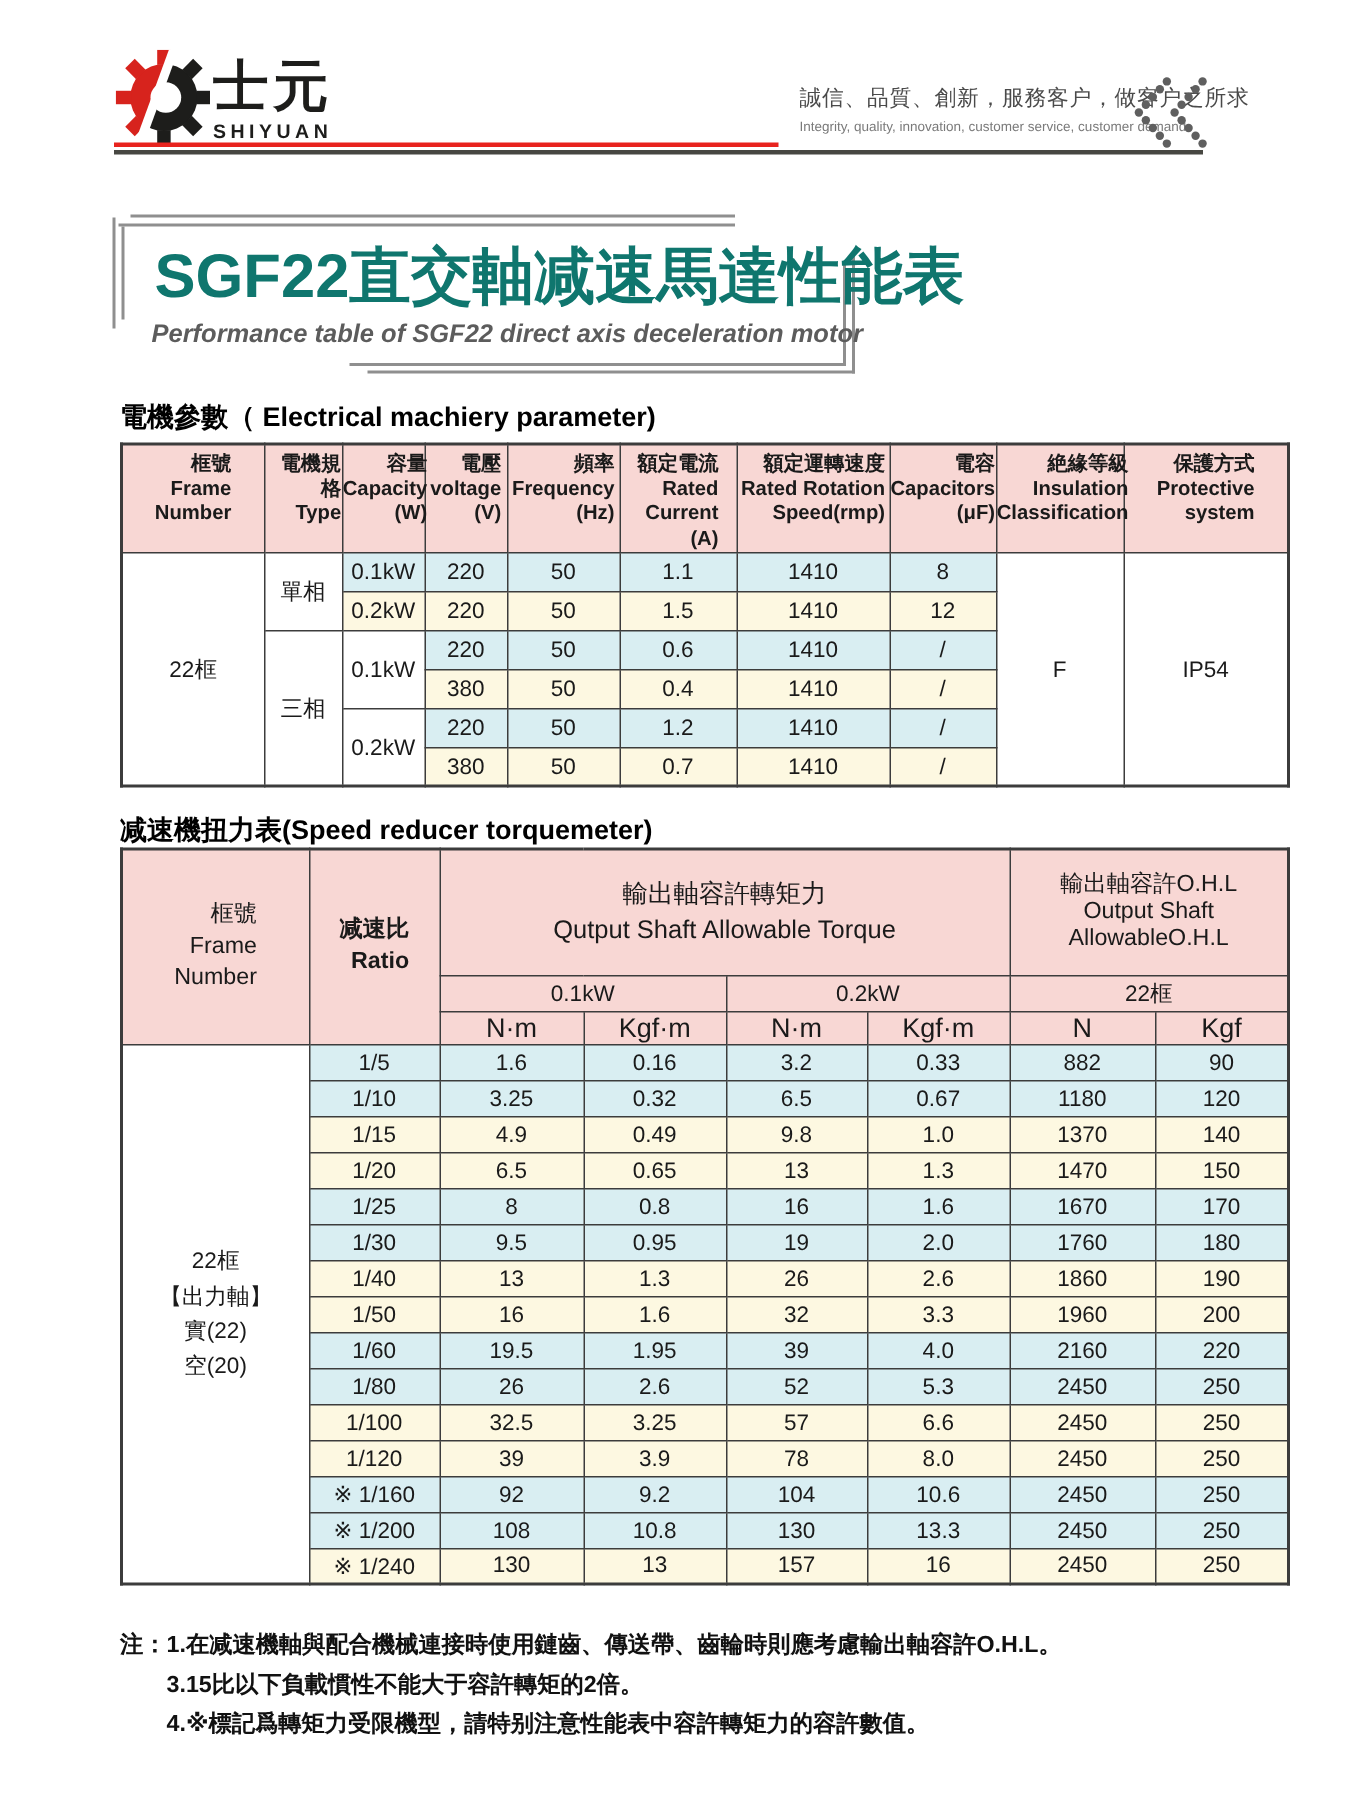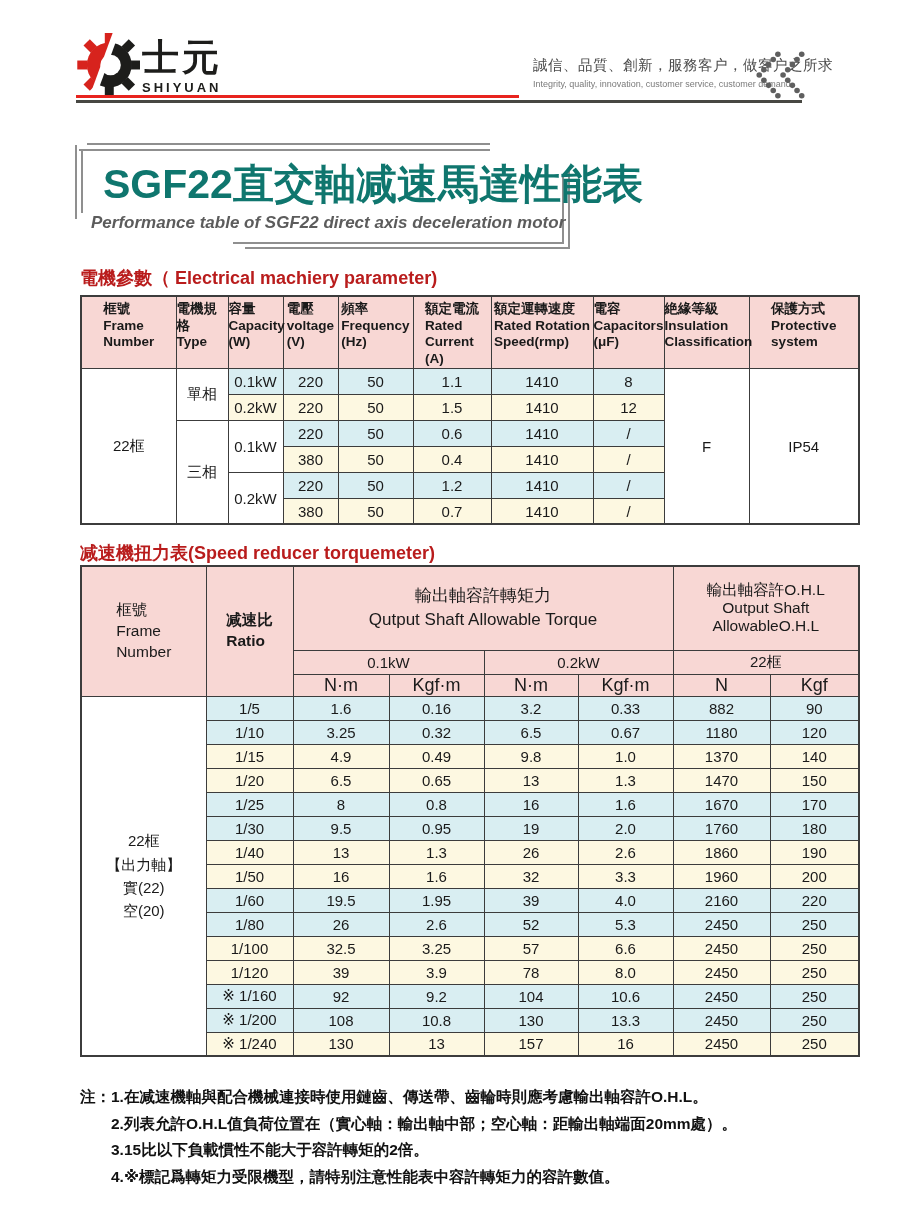--- a/index.html
+++ b/index.html
@@ -16,34 +16,34 @@
   .slogan-cn { font-size:14.5px; color:#4a4a4a; letter-spacing:0.5px; white-space:nowrap; }
   .slogan-en { font-size:9px; color:#7a7a7a; margin-top:4px; white-space:nowrap; }
   .chevrons { position:absolute; left:752px; top:49px; }
   .rule-red  { position:absolute; left:76px; top:95px;  width:443px; height:2.5px; background:#e8231e; }
   .rule-dark { position:absolute; left:76px; top:100px; width:726px; height:3px;   background:#474742; }
 
   
   .titlebox { position:absolute; left:75px; top:143px; width:495px; height:106px; }
   .fl { position:absolute; background:#8f8f8f; }
   .title-main { position:absolute; left:28px; top:14px; font-size:41px; font-weight:bold; color:#0f766e; letter-spacing:0; white-space:nowrap; }
-  .title-sub  { position:absolute; left:16px; top:70px; font-size:17px; font-weight:bold; font-style:italic; color:#5c5c5c; white-space:nowrap; }
+  .title-sub  { position:absolute; left:26px; top:70px; font-size:17px; font-weight:bold; font-style:italic; color:#5c5c5c; white-space:nowrap; }
 
   
-  .sec-heading { position:absolute; left:80px; color:#b91c1c; font-size:18px; font-weight:bold; white-space:nowrap; }
+  .sec-heading { position:absolute; left:80px; color:#000000; font-size:18px; font-weight:bold; white-space:nowrap; }
   .sec1 { top:266px; } .sec2 { top:541px; }
 
   
   table { border-collapse:collapse; table-layout:fixed; }
   .t1, .t2 { position:absolute; left:80px; width:778px; border:2.5px solid #3c3c3c; }
   .t1 { top:295px; } .t2 { top:565px; }
   .t1 th,.t1 td,.t2 th,.t2 td { border:1.5px solid #3c3c3c; padding:0; }
   th { background:#f8d7d4; font-weight:bold; }
   .pre { white-space:pre-line; }
-  .hdr { display:inline-block; text-align:left; white-space:pre-line; }
+  .hdr { display:inline-block; text-align:right; white-space:pre-line; }
   .t1 th { vertical-align:top; text-align:center; padding-top:4px; font-size:13.5px; line-height:1.24; height:68px; }
   .t1 td { height:26px; text-align:center; font-size:15px; }
   .bg-w { background:#ffffff !important; }
   tr.rb td { background:#d9eef2; }
   tr.ry td { background:#fdf8e1; }
   .t2 th { text-align:center; vertical-align:middle; }
   .th-frame2 { font-size:15.5px; font-weight:400; }
   .th-frame2 .hdr, .th-ratio2 .hdr { line-height:1.35; font-size:15.5px; }
   .th-torque { height:84px; font-weight:400; font-size:17px; line-height:1.4; }
   .th-ohl { font-weight:400; font-size:15.5px; text-align:left; padding-left:14px; line-height:1.18; }
@@ -428,19 +428,18 @@
       <td>2450</td>
       <td>250</td>
     </tr>
   </tbody>
     </table>
 
   <div class="notes">
     <div class="notes-prefix">注：</div>
     <div class="notes-items">
       <div class="note-line">1.在减速機軸與配合機械連接時使用鏈齒、傳送帶、齒輪時則應考慮輸出軸容許O.H.L。</div>
-      <div class="note-line">2.列表允許O.H.L值負荷位置在（實心軸：輸出軸中部；空心軸：距輸出軸端面20mm處）。</div>
       <div class="note-line">3.15比以下負載慣性不能大于容許轉矩的2倍。</div>
       <div class="note-line">4.※標記爲轉矩力受限機型，請特别注意性能表中容許轉矩力的容許數值。</div>
     </div>
   </div>
 
 </div>
 
 </body></html>

